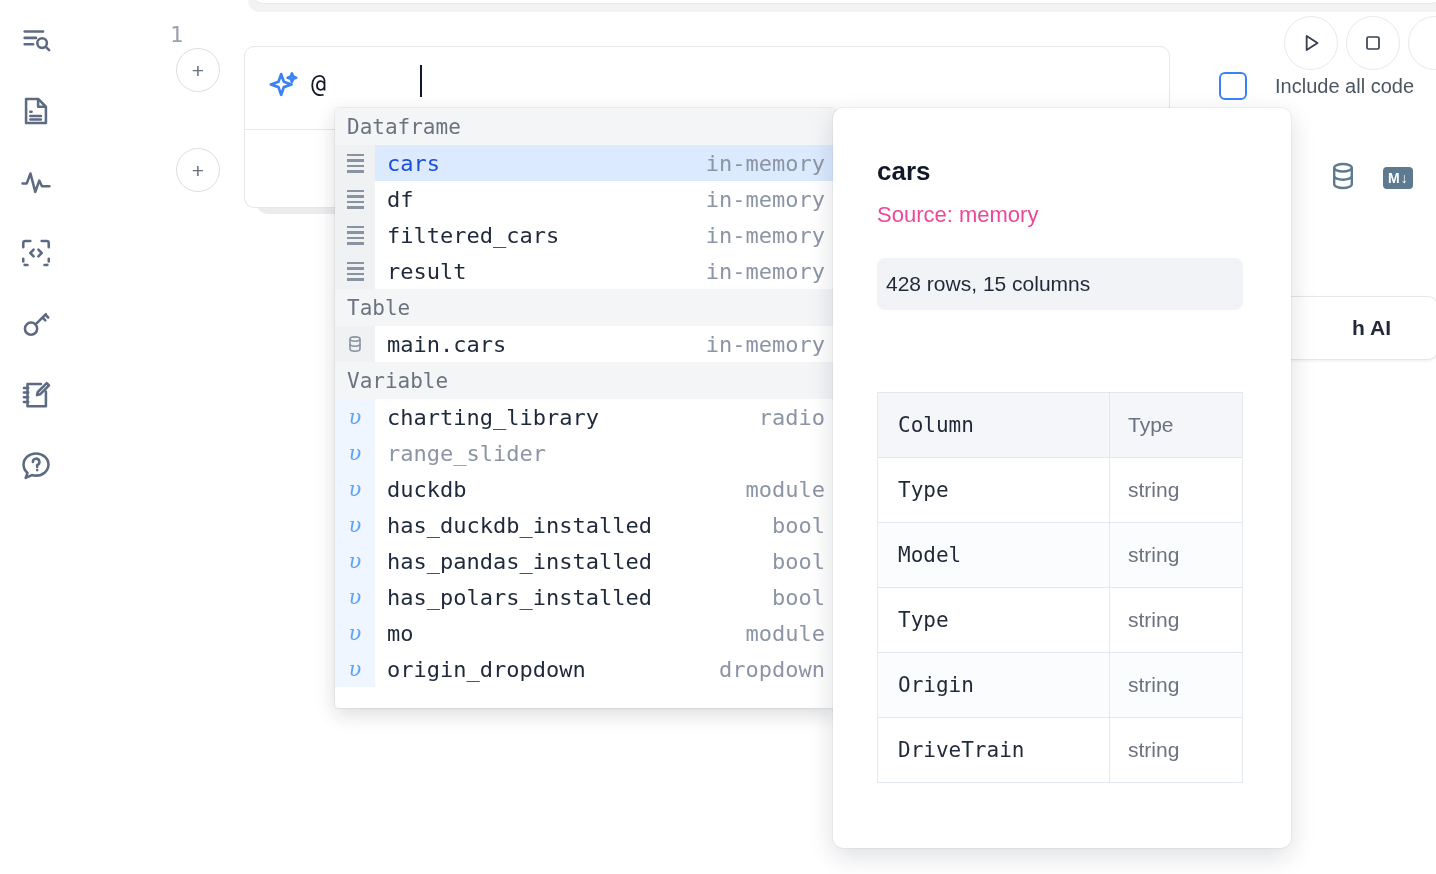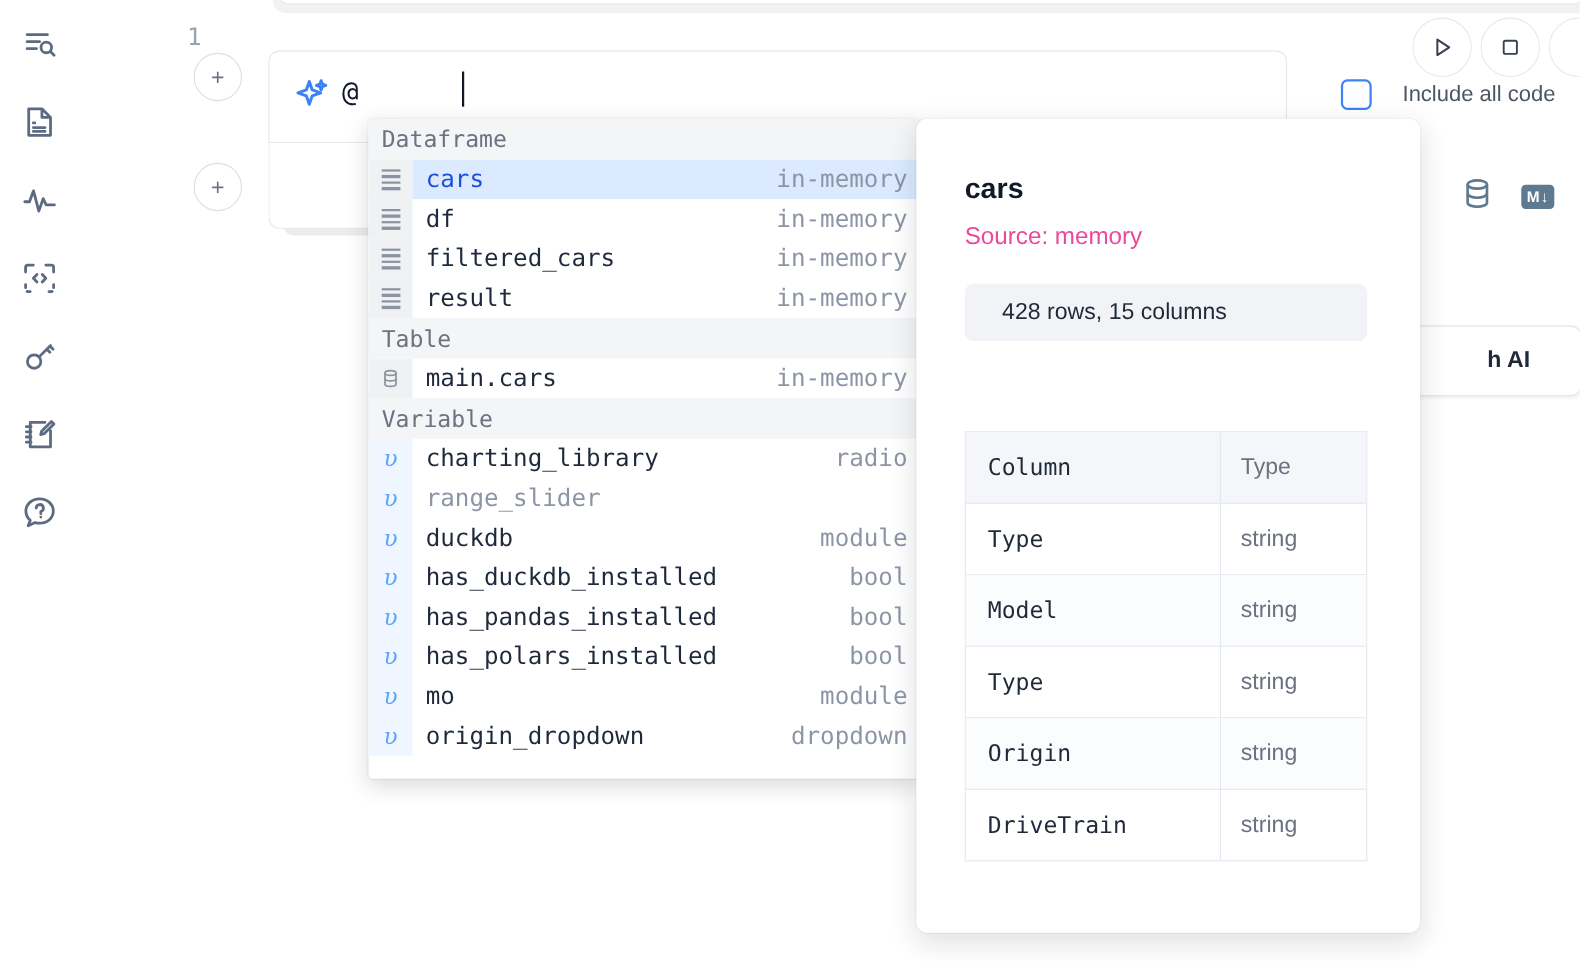--- a/index.html
+++ b/index.html
@@ -170,21 +170,21 @@
     position:absolute; left:44px; top:48px;
     font-size:26px; font-weight:bold; color:#111827;
   }
   .detail-source {
     position:absolute; left:44px; top:94px;
     font-size:22px; color:#ec4899;
   }
   .detail-shape {
     position:absolute; left:44px; top:150px; width:366px; height:52px;
     background:#f1f3f7; border-radius:8px;
-    display:flex; align-items:center; padding-left:34px;
+    display:flex; align-items:center; padding-left:9px;
     font-size:21px; color:#1f2937;text-align:right;
   }
   .detail-table {
     position:absolute; left:44px; top:240px; width:366px;
     border:1px solid #e3e7ee; border-bottom:none;margin-top:44px;
   }
   .dt-row { display:flex; border-bottom:1px solid #e3e7ee; }
   .dt-head { background:#f4f6f9; }
   .dt-c1 { width:232px; padding:20px 0 20px 20px; border-right:1px solid #e3e7ee; }
   .dt-c2 { flex:1; padding:20px 0 20px 18px; }

